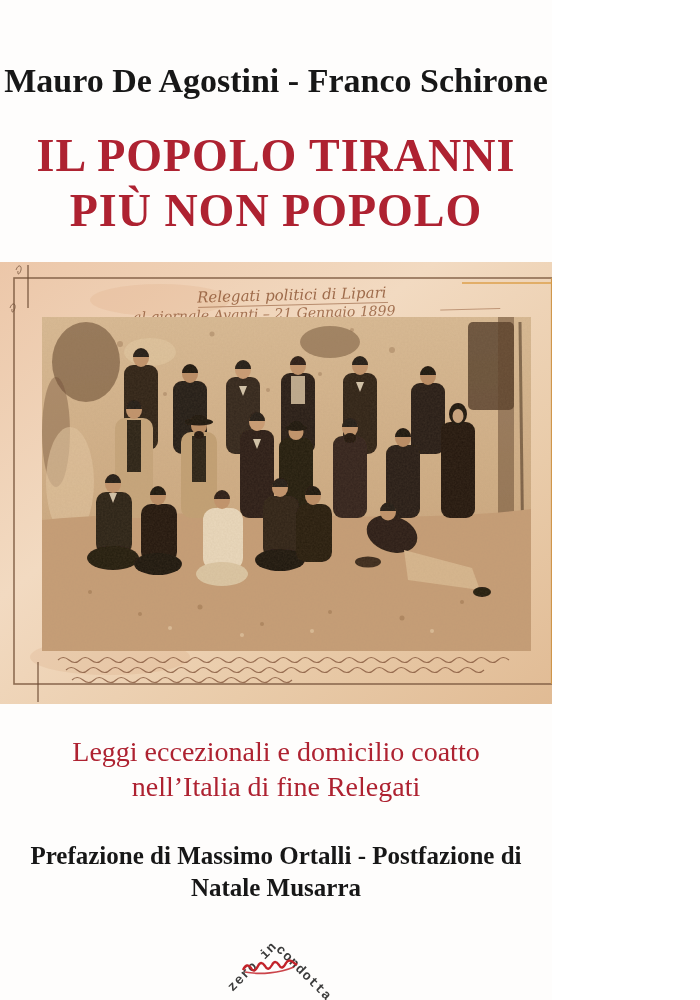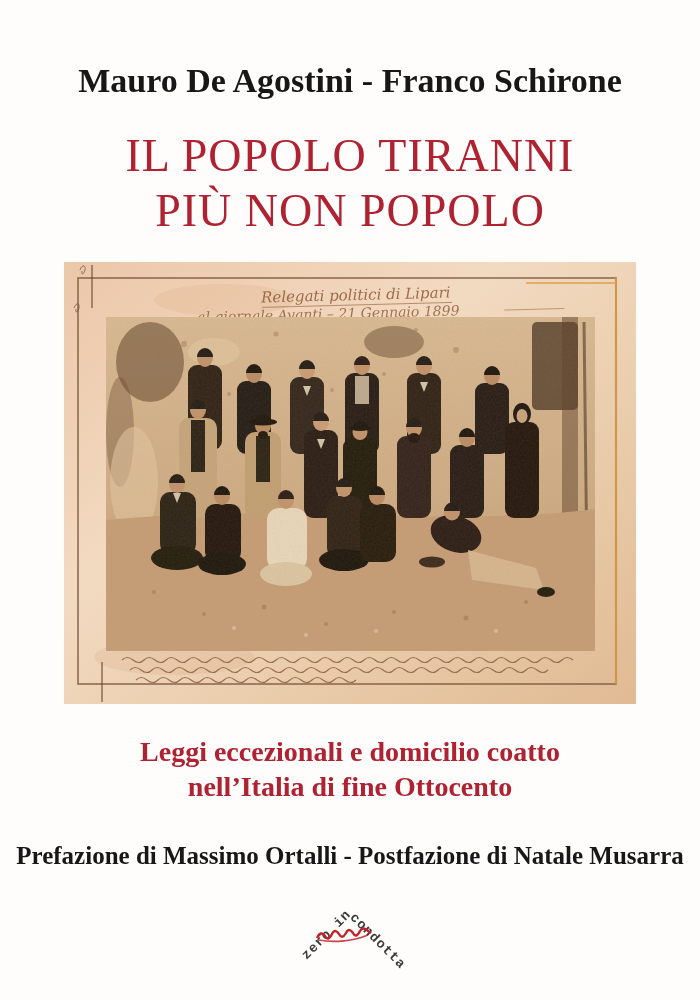--- a/index.html
+++ b/index.html
@@ -1,37 +1,37 @@
 <!DOCTYPE html>
 <html><head>
 <meta charset="utf-8">
 <style>
   html,body{margin:0;padding:0;background:#ffffff;}
   .cover{
-    position:relative;width:700px;height:1000px;overflow:hidden;
+    position:relative;width:552px;height:1000px;overflow:hidden;
     background:#fefdfc;
     font-family:"Liberation Serif","DejaVu Serif",serif;
     text-align:center;
   }
   .authors{
     padding-top:60px;font-size:34px;line-height:42px;font-weight:bold;
     color:#171717;letter-spacing:0px;
   }
   .title{
-    margin:26px 0 0 0;font-size:46px;line-height:55px;font-weight:normal;
+    margin:26px 0 0 0;font-size:46px;line-height:55px;font-weight:bold;
     color:#ae2231;letter-spacing:1px;text-align:center;
   }
   .title span{display:block;}
   .photo-mount{
     width:572px;height:442px;margin:24px auto 0;position:relative;
     box-shadow:0 0 0 1px #d8b294 inset;
   }
   .photo-mount svg{display:block;}
   .subtitle{
-    margin-top:30px;font-size:28px;line-height:35px;font-weight:bold;
+    margin-top:30px;font-size:28px;line-height:35px;font-weight:normal;
     color:#ae2231;
   }
   .subtitle span{display:block;}
   .preface{
     margin-top:36px;font-size:25px;line-height:32px;font-weight:bold;
     color:#171717;
   }
   .publisher{
     position:relative;width:160px;height:92px;margin:20px auto 0;
   }
@@ -228,21 +228,21 @@
       <g stroke="#7d4f35" stroke-width="1.1" fill="none" opacity="0.75">
         <path d="M58 398 q5 -5 11 0 t11 0 t11 0 t11 0 t11 0 t11 0 t11 0 t11 0 t11 0 t11 0 t11 0 t11 0 t11 0 t11 0 t11 0 t11 0 t11 0 t11 0 t11 0 t11 0 t11 0 t11 0 t11 0 t11 0 t11 0 t11 0 t11 0 t11 0 t11 0 t11 0 t11 0 t11 0 t11 0 t11 0 t11 0 t11 0 t11 0 t11 0 t11 0 t11 0 t11 0"></path>
         <path d="M66 408 q5 -5 11 0 t11 0 t11 0 t11 0 t11 0 t11 0 t11 0 t11 0 t11 0 t11 0 t11 0 t11 0 t11 0 t11 0 t11 0 t11 0 t11 0 t11 0 t11 0 t11 0 t11 0 t11 0 t11 0 t11 0 t11 0 t11 0 t11 0 t11 0 t11 0 t11 0 t11 0 t11 0 t11 0 t11 0 t11 0 t11 0 t11 0 t11 0"></path>
         <path d="M72 418 q5 -5 11 0 t11 0 t11 0 t11 0 t11 0 t11 0 t11 0 t11 0 t11 0 t11 0 t11 0 t11 0 t11 0 t11 0 t11 0 t11 0 t11 0 t11 0 t11 0 t11 0"></path>
       </g>
     </svg>
   </div>
 
   <div class="subtitle">
       <span>Leggi eccezionali e domicilio coatto</span>
-      <span>nell’Italia di fine Ottocento</span>
+      <span>nell’Italia di fine Relegati</span>
     </div>
 
   <div class="preface">Prefazione di Massimo Ortalli - Postfazione di Natale Musarra</div>
 
   <div class="publisher">
     <span class="logo-txt logo-zero">zero in</span>
     <span class="logo-txt logo-cond">condotta</span>
     <svg class="logo-scribble" width="58" height="18" viewBox="0 0 58 18">
       <path d="M3 12 q4 -8 8 -2 q3 6 7 -2 q3 -6 7 0 q3 6 7 -1 q3 -6 7 0 q3 6 7 -2 q3 -5 8 0 l3 2" stroke="#c2232a" stroke-width="2.4" fill="none"></path>
       <path d="M5 14 C 20 17 40 15 54 9" stroke="#c2232a" stroke-width="1.6" fill="none" opacity="0.85"></path>

